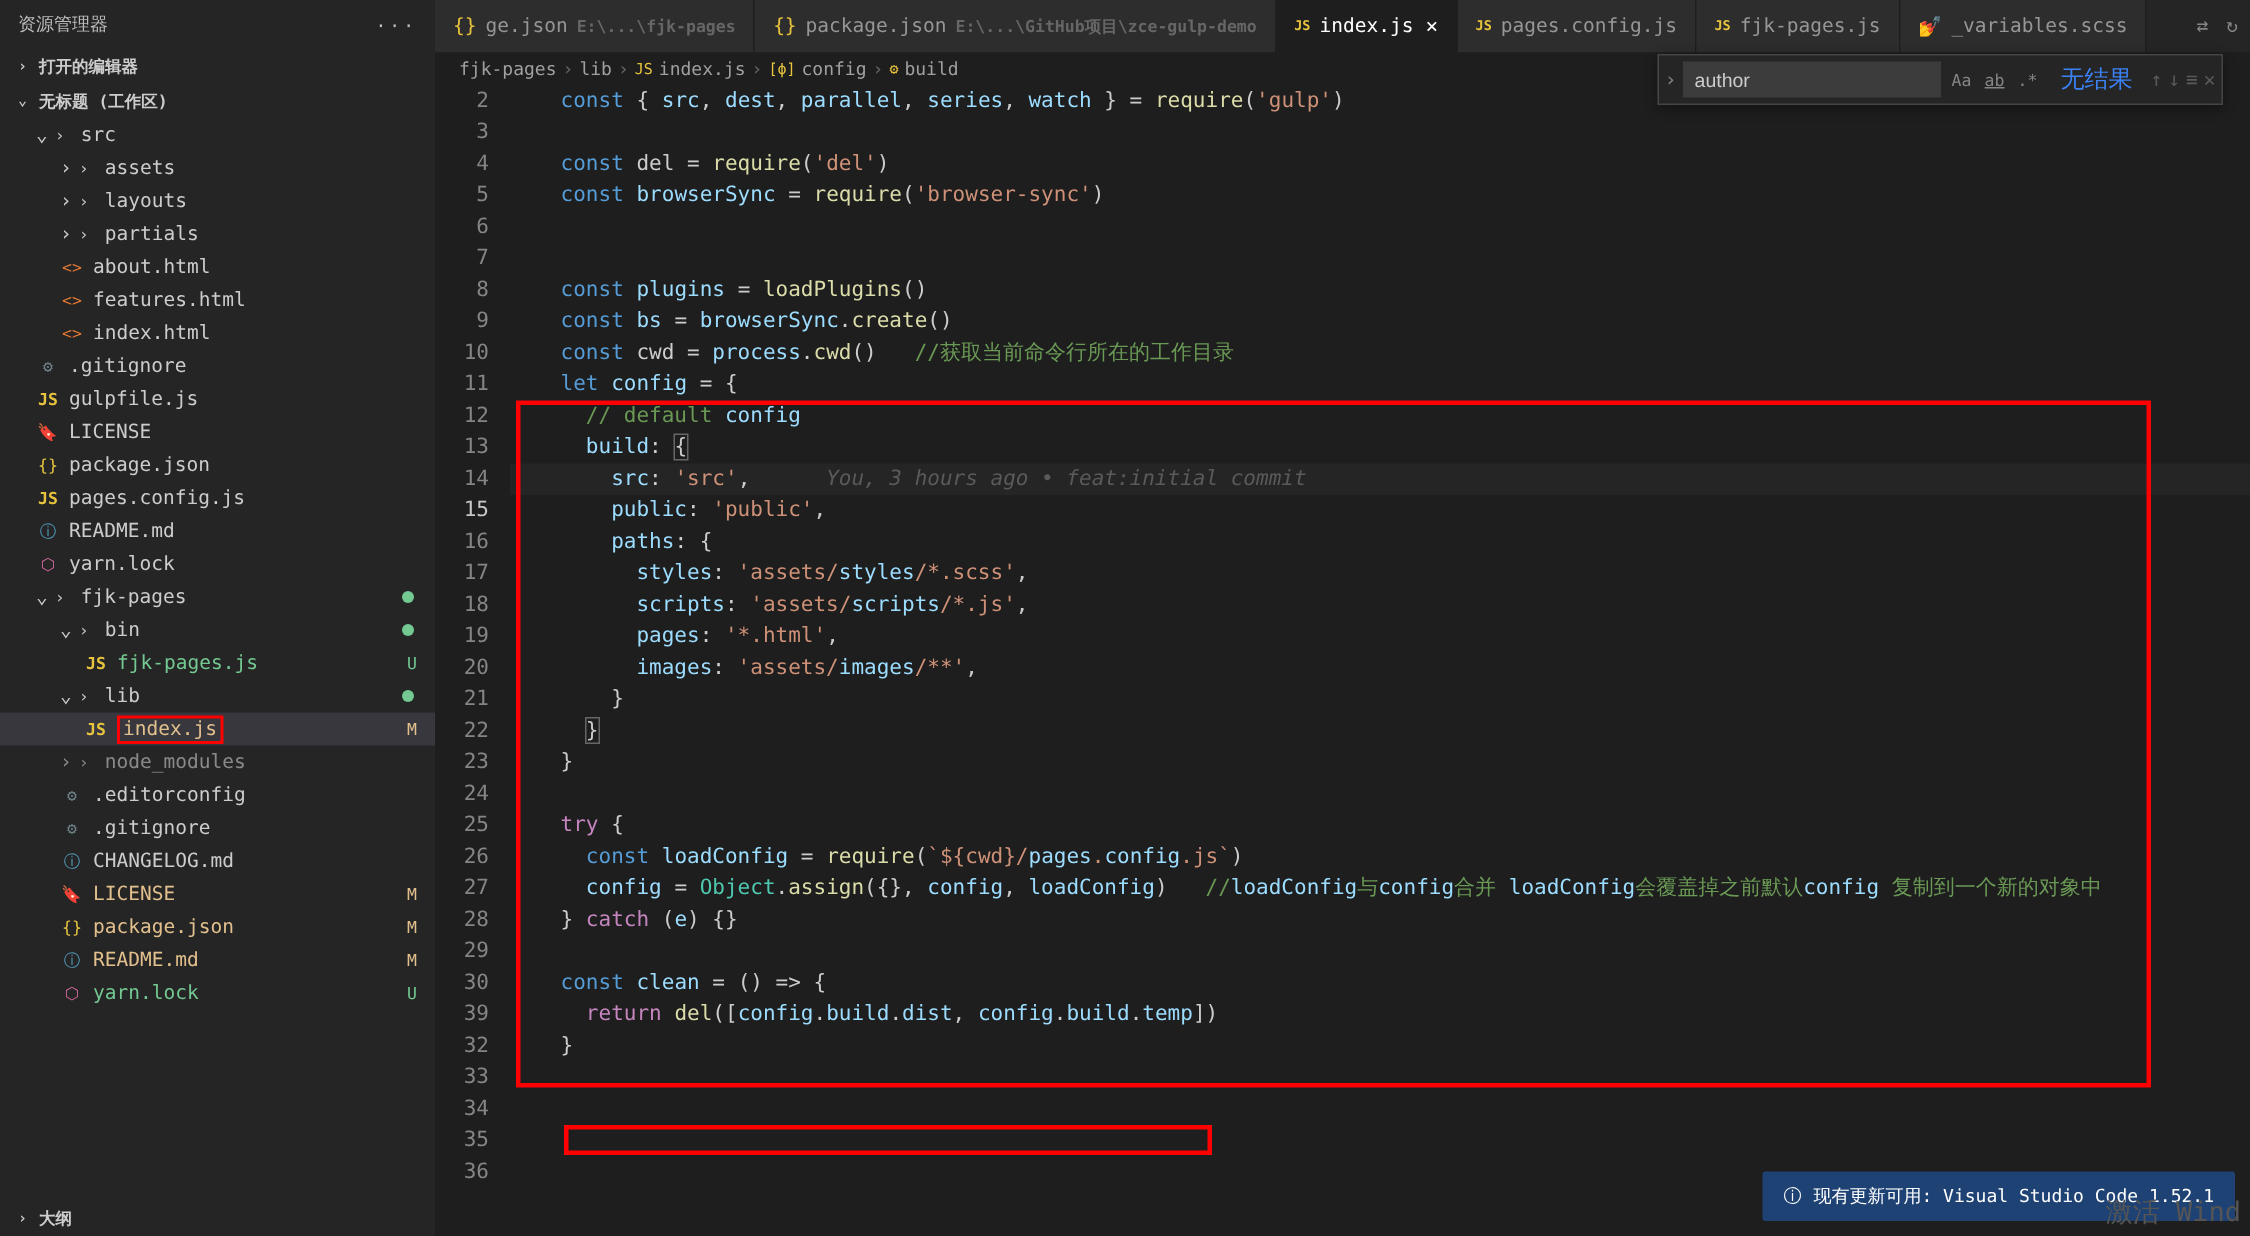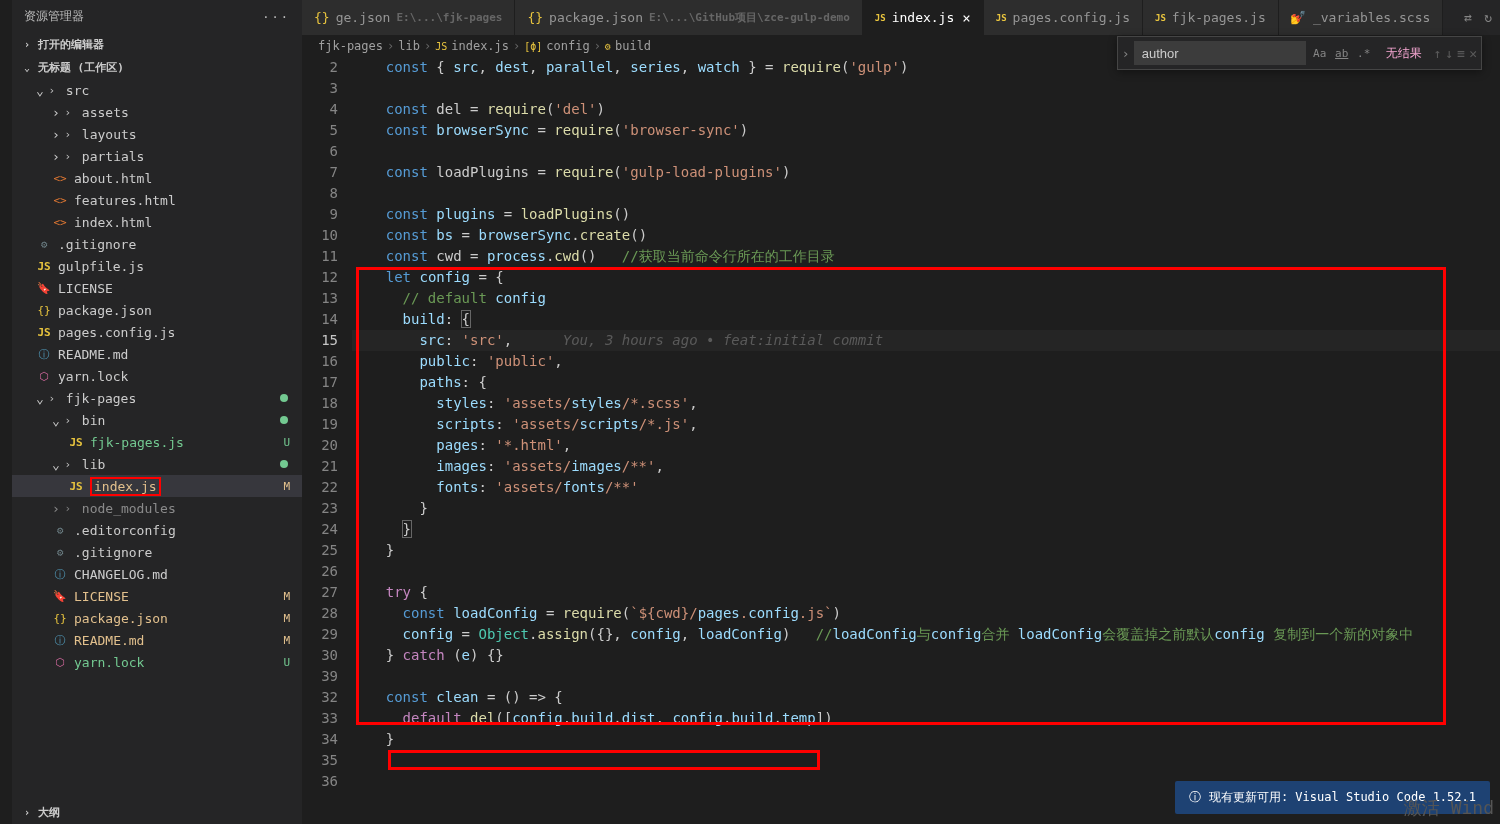--- a/index.html
+++ b/index.html
@@ -1,17 +1,17 @@
 <!DOCTYPE html>
 <html><head>
 <meta charset="utf-8">
 <style>
 * { margin: 0; padding: 0; box-sizing: border-box; }
 body { font-family: "Segoe UI", Consolas, monospace; background: #1e1e1e; color: #cccccc; font-size: 13px; overflow: hidden; width: 1500px; height: 824px; position: relative; }
-.container { display: flex; height: 100%; padding-left: 12px; }
+.container { display: flex; height: 100%; }
 .sidebar { width: 290px; background: #252526; display: flex; flex-direction: column; flex-shrink: 0; }
 .sidebar-header { padding: 8px 12px; font-size: 12px; color: #bbbbbb; display: flex; align-items: center; justify-content: space-between; }
 .sidebar-section { padding: 4px 12px; font-size: 11px; color: #cccccc; display: flex; align-items: center; cursor: pointer; font-weight: bold; }
 .chev { display: inline-block; width: 10px; margin-right: 4px; font-size: 10px; }
 .tree { flex: 1; overflow: auto; }
 .tree-item { display: flex; align-items: center; padding: 2px 8px; font-size: 13px; color: #cccccc; cursor: pointer; height: 22px; }
 .tree-item.selected { background: #37373d; }
 .tree-item .icon { width: 16px; height: 16px; margin-right: 6px; display: flex; align-items: center; justify-content: center; font-size: 11px; }
 .indent-1 { padding-left: 24px; }
 .indent-2 { padding-left: 40px; }
@@ -54,21 +54,21 @@
 .obj { color: #4ec9b0; }
 .str { color: #ce9178; }
 .comment { color: #6a9955; text-align: center; }
 .ghost { color: #5a5a5a; font-style: italic; }
 .big-red-box { position: absolute; border: 3px solid #ff0000; pointer-events: none; }
 .search-widget { position: absolute; top: 36px; right: 18px; background: #252526; border: 1px solid #454545; display: flex; align-items: center; height: 34px; z-index: 10; box-shadow: 0 2px 8px rgba(0,0,0,0.4); }
 .search-widget .expand { padding: 0 4px; color: #858585; cursor: pointer; }
 .search-widget input { background: #3c3c3c; border: none; color: #cccccc; padding: 4px 8px; font-size: 13px; width: 172px; outline: none; height: 24px; }
 .search-widget .opts { display: flex; gap: 2px; padding: 0 4px; }
 .search-widget .opt { width: 20px; height: 20px; display: flex; align-items: center; justify-content: center; color: #858585; font-size: 11px; cursor: pointer; }
-.search-widget .result { color: #f9a8d4; font-size: 12px; padding: 0 8px; }
+.search-widget .result { color: #3b82f6; font-size: 16px; padding: 0 8px; }
 .search-widget .nav { display: flex; gap: 4px; padding: 0 4px; color: #5a5a5a; }
 .notification { position: absolute; bottom: 10px; right: 10px; background: #1e4273; color: #ffffff; padding: 8px 14px; font-size: 12px; display: flex; align-items: center; gap: 8px; border-radius: 2px; }
 .watermark { position: absolute; bottom: 4px; right: 6px; color: #555; font-size: 18px; }
 .dots { letter-spacing: 2px; }
 .cursor-line { background: rgba(255,255,255,0.03); }
 .bracket-box { outline: 1px solid #666; }
 </style>
 </head>
 <body>
 
@@ -272,47 +272,45 @@
         </div>
       <div class="code" id="code">
         <div class="big-red-box" style="top:210px; left:4px; width:1090px; height:458px;"></div>
         <div class="big-red-box" style="top:693px; left:36px; width:432px; height:20px;"></div>
 
       <div class="code-line">    <span class="k-const">const</span> { <span class="var">src</span>, <span class="var">dest</span>, <span class="var">parallel</span>, <span class="var">series</span>, <span class="var">watch</span> } = <span class="func">require</span>(<span class="str">'gulp'</span>)</div>
           <div class="code-line">    </div>
           <div class="code-line">    <span class="k-const">const</span> del = <span class="func">require</span>(<span class="str">'del'</span>)</div>
           <div class="code-line">    <span class="k-const">const</span> <span class="var">browserSync</span> = <span class="func">require</span>(<span class="str">'browser-sync'</span>)</div>
           <div class="code-line">    </div>
-          <div class="code-line">    <span class="k-const">const</span> loadPlugins = <span class="func">require</span>(<span class="str">'gulp-load-plugins'</span>)</div>
           <div class="code-line">    </div>
           <div class="code-line">    <span class="k-const">const</span> <span class="var">plugins</span> = <span class="func">loadPlugins</span>()</div>
           <div class="code-line">    <span class="k-const">const</span> <span class="var">bs</span> = <span class="var">browserSync</span>.<span class="func">create</span>()</div>
           <div class="code-line">    <span class="k-const">const</span> cwd = <span class="var">process</span>.<span class="func">cwd</span>()   <span class="comment">//获取当前命令行所在的工作目录</span></div>
           <div class="code-line">    <span class="k-const">let</span> <span class="var">config</span> = {</div>
           <div class="code-line">      <span class="comment">// default <span class="var">config</span></span></div>
           <div class="code-line">      <span class="var">build</span>: <span class="bracket-box">{</span></div>
           <div class="code-line cursor-line">        <span class="var">src</span>: <span class="str">'src'</span>,      <span class="ghost">You, 3 hours ago • feat:initial commit</span></div>
           <div class="code-line">        <span class="var">public</span>: <span class="str">'public'</span>,</div>
           <div class="code-line">        <span class="var">paths</span>: {</div>
           <div class="code-line">          <span class="var">styles</span>: <span class="str">'assets/<span class="var">styles</span>/*.scss'</span>,</div>
           <div class="code-line">          <span class="var">scripts</span>: <span class="str">'assets/<span class="var">scripts</span>/*.js'</span>,</div>
           <div class="code-line">          <span class="var">pages</span>: <span class="str">'*.html'</span>,</div>
           <div class="code-line">          <span class="var">images</span>: <span class="str">'assets/<span class="var">images</span>/**'</span>,</div>
-          <div class="code-line">          <span class="var">fonts</span>: <span class="str">'assets/<span class="var">fonts</span>/**'</span></div>
           <div class="code-line">        }</div>
           <div class="code-line">      <span class="bracket-box">}</span></div>
           <div class="code-line">    }</div>
           <div class="code-line">    </div>
           <div class="code-line">    <span class="k-return">try</span> {</div>
           <div class="code-line">      <span class="k-const">const</span> <span class="var">loadConfig</span> = <span class="func">require</span>(<span class="str">`${cwd}/<span class="var">pages</span>.<span class="var">config</span>.js`</span>)</div>
           <div class="code-line">      <span class="var">config</span> = <span class="obj">Object</span>.<span class="func">assign</span>({}, <span class="var">config</span>, <span class="var">loadConfig</span>)   <span class="comment">//<span class="var">loadConfig</span>与<span class="var">config</span>合并 <span class="var">loadConfig</span>会覆盖掉之前默认<span class="var">config</span> 复制到一个新的对象中</span></div>
           <div class="code-line">    } <span class="k-return">catch</span> (<span class="var">e</span>) {}</div>
           <div class="code-line">    </div>
           <div class="code-line">    <span class="k-const">const</span> <span class="var">clean</span> = () =&gt; {</div>
-          <div class="code-line">      <span class="k-return">default</span> <span class="func">del</span>([<span class="var">config</span>.<span class="var">build</span>.<span class="var">dist</span>, <span class="var">config</span>.<span class="var">build</span>.<span class="var">temp</span>])</div>
+          <div class="code-line">      <span class="k-return">return</span> <span class="func">del</span>([<span class="var">config</span>.<span class="var">build</span>.<span class="var">dist</span>, <span class="var">config</span>.<span class="var">build</span>.<span class="var">temp</span>])</div>
           <div class="code-line">    }</div>
         </div>
     </div>
   </div>
 </div>
 
 <div class="search-widget">
   <span class="expand">›</span>
   <input value="author" style="">
   <div class="opts">

